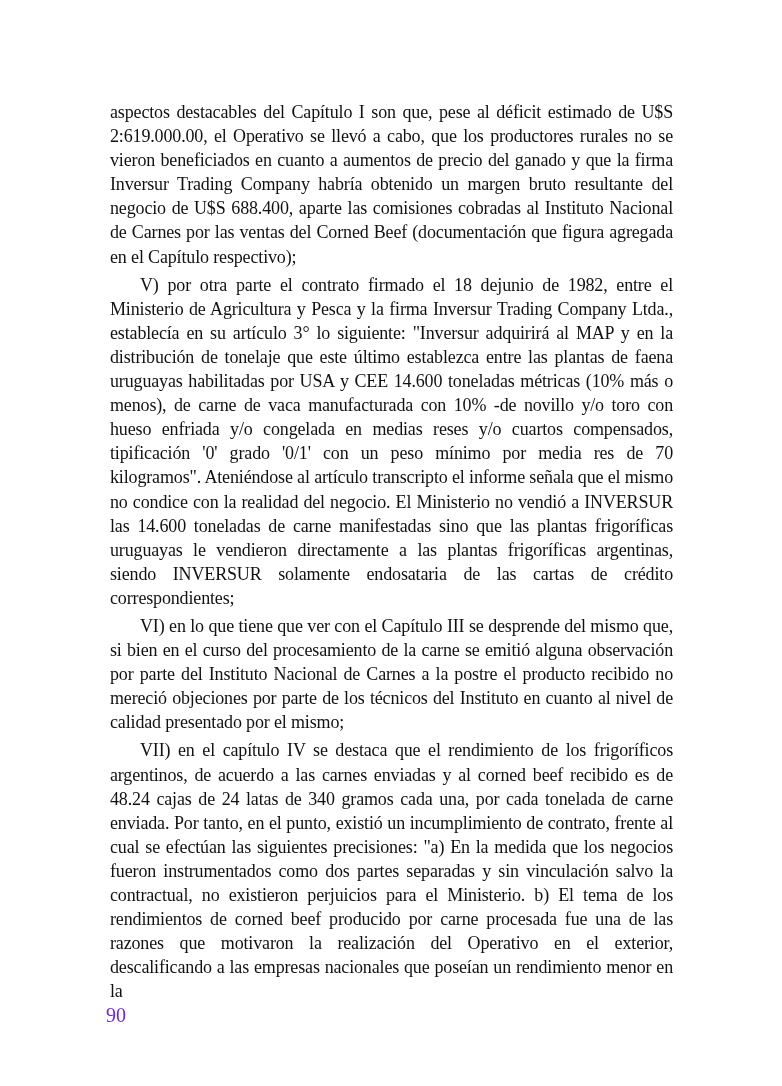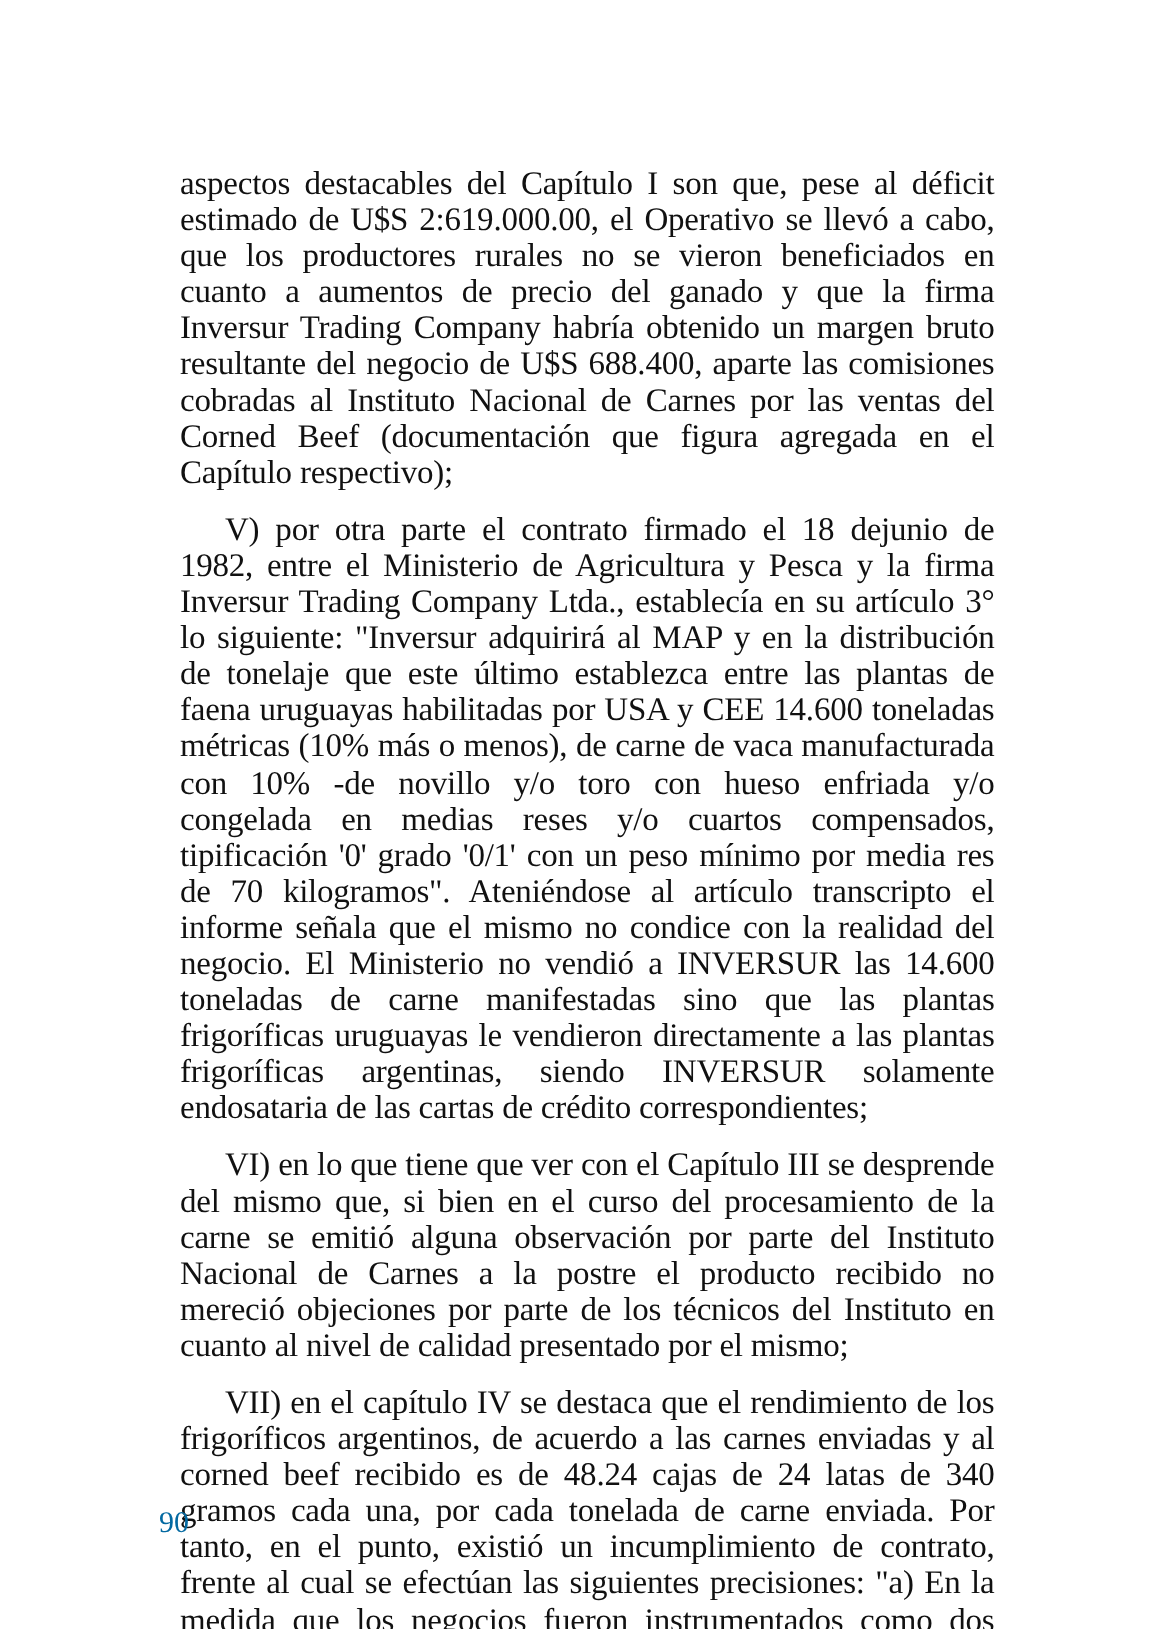--- a/index.html
+++ b/index.html
@@ -15,38 +15,38 @@
       font-family: "Liberation Serif", "DejaVu Serif", serif;
       color: #111111;
     }
     .page {
       position: absolute;
       left: 106px;
       top: 96px;
       width: 571px;
     }
     .para {
-      margin: 14px;
-      font-size: 22px;
+      margin: 4px;
+      font-size: 18px;
       line-height: 24.1px;
       text-align: justify;
       letter-spacing: -0.15px;
       word-spacing: 0px;
     }
     .para.indent {
       text-indent: 30px;
     }
     .page-number {
       position: absolute;
       left: 106px;
       top: 1003px;
       font-size: 20px;
       line-height: 24px;
       font-family: "Liberation Serif", "DejaVu Serif", serif;
-      color: #0369a1;
+      color: #6d28d9;
     }
   </style>
 </head>
 <body>
 
 <div class="page">
   <p class="para">aspectos destacables del Capítulo I son que, pese al déficit estimado de U$S 2:619.000.00, el Operativo se llevó a cabo, que los productores rurales no se vieron beneficiados en cuanto a aumentos de precio del ganado y que la firma Inversur Trading Company habría obtenido un margen bruto resultante del negocio de U$S 688.400, aparte las comisiones cobradas al Instituto Nacional de Carnes por las ventas del Corned Beef (documentación que figura agregada en el Capítulo respectivo);</p>
   <p class="para indent">V) por otra parte el contrato firmado el 18 dejunio de 1982, entre el Ministerio de Agricultura y Pesca y la firma Inversur Trading Company Ltda., establecía en su artículo 3° lo siguiente: "Inversur adquirirá al MAP y en la distribución de tonelaje que este último establezca entre las plantas de faena uruguayas habilitadas por USA y CEE 14.600 toneladas métricas (10% más o menos), de carne de vaca manufacturada con 10% -de novillo y/o toro con hueso enfriada y/o congelada en medias reses y/o cuartos compensados, tipificación '0' grado '0/1' con un peso mínimo por media res de 70 kilogramos". Ateniéndose al artículo transcripto el informe señala que el mismo no condice con la realidad del negocio. El Ministerio no vendió a INVERSUR las 14.600 toneladas de carne manifestadas sino que las plantas frigoríficas uruguayas le vendieron directamente a las plantas frigoríficas argentinas, siendo INVERSUR solamente endosataria de las cartas de crédito correspondientes;</p>
   <p class="para indent">VI) en lo que tiene que ver con el Capítulo III se desprende del mismo que, si bien en el curso del procesamiento de la carne se emitió alguna observación por parte del Instituto Nacional de Carnes a la postre el producto recibido no mereció objeciones por parte de los técnicos del Instituto en cuanto al nivel de calidad presentado por el mismo;</p>
   <p class="para indent">VII) en el capítulo IV se destaca que el rendimiento de los frigoríficos argentinos, de acuerdo a las carnes enviadas y al corned beef recibido es de 48.24 cajas de 24 latas de 340 gramos cada una, por cada tonelada de carne enviada. Por tanto, en el punto, existió un incumplimiento de contrato, frente al cual se efectúan las siguientes precisiones: "a) En la medida que los negocios fueron instrumentados como dos partes separadas y sin vinculación salvo la contractual, no existieron perjuicios para el Ministerio. b) El tema de los rendimientos de corned beef producido por carne procesada fue una de las razones que motivaron la realización del Operativo en el exterior, descalificando a las empresas nacionales que poseían un rendimiento menor en la</p>

